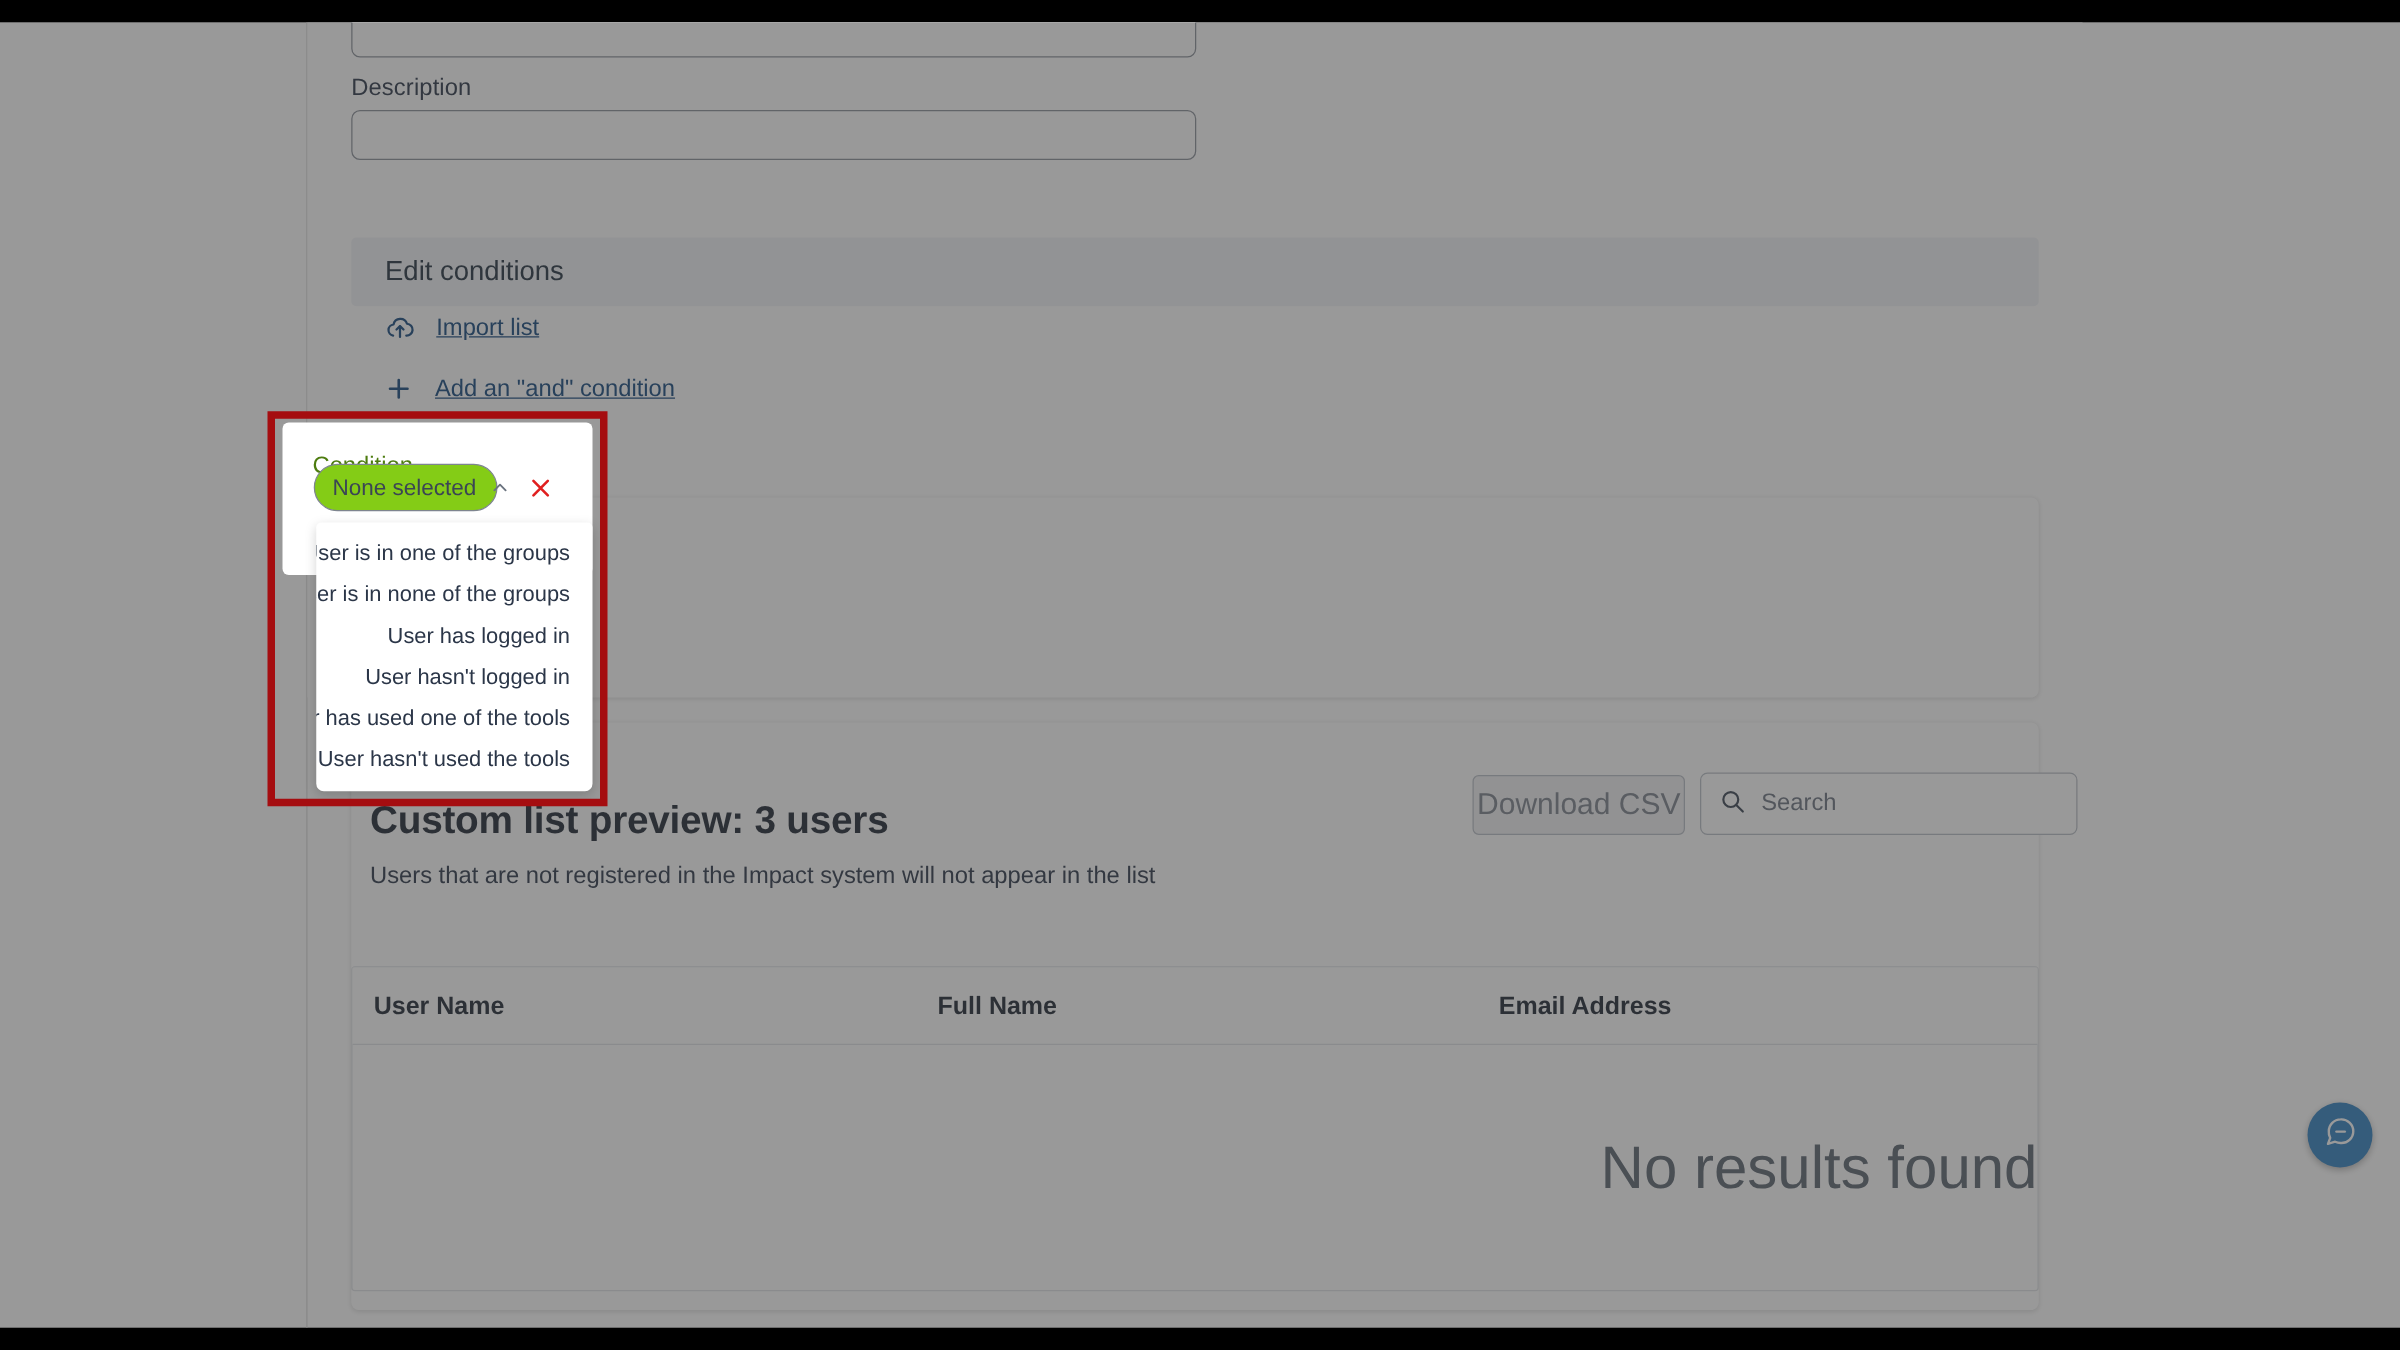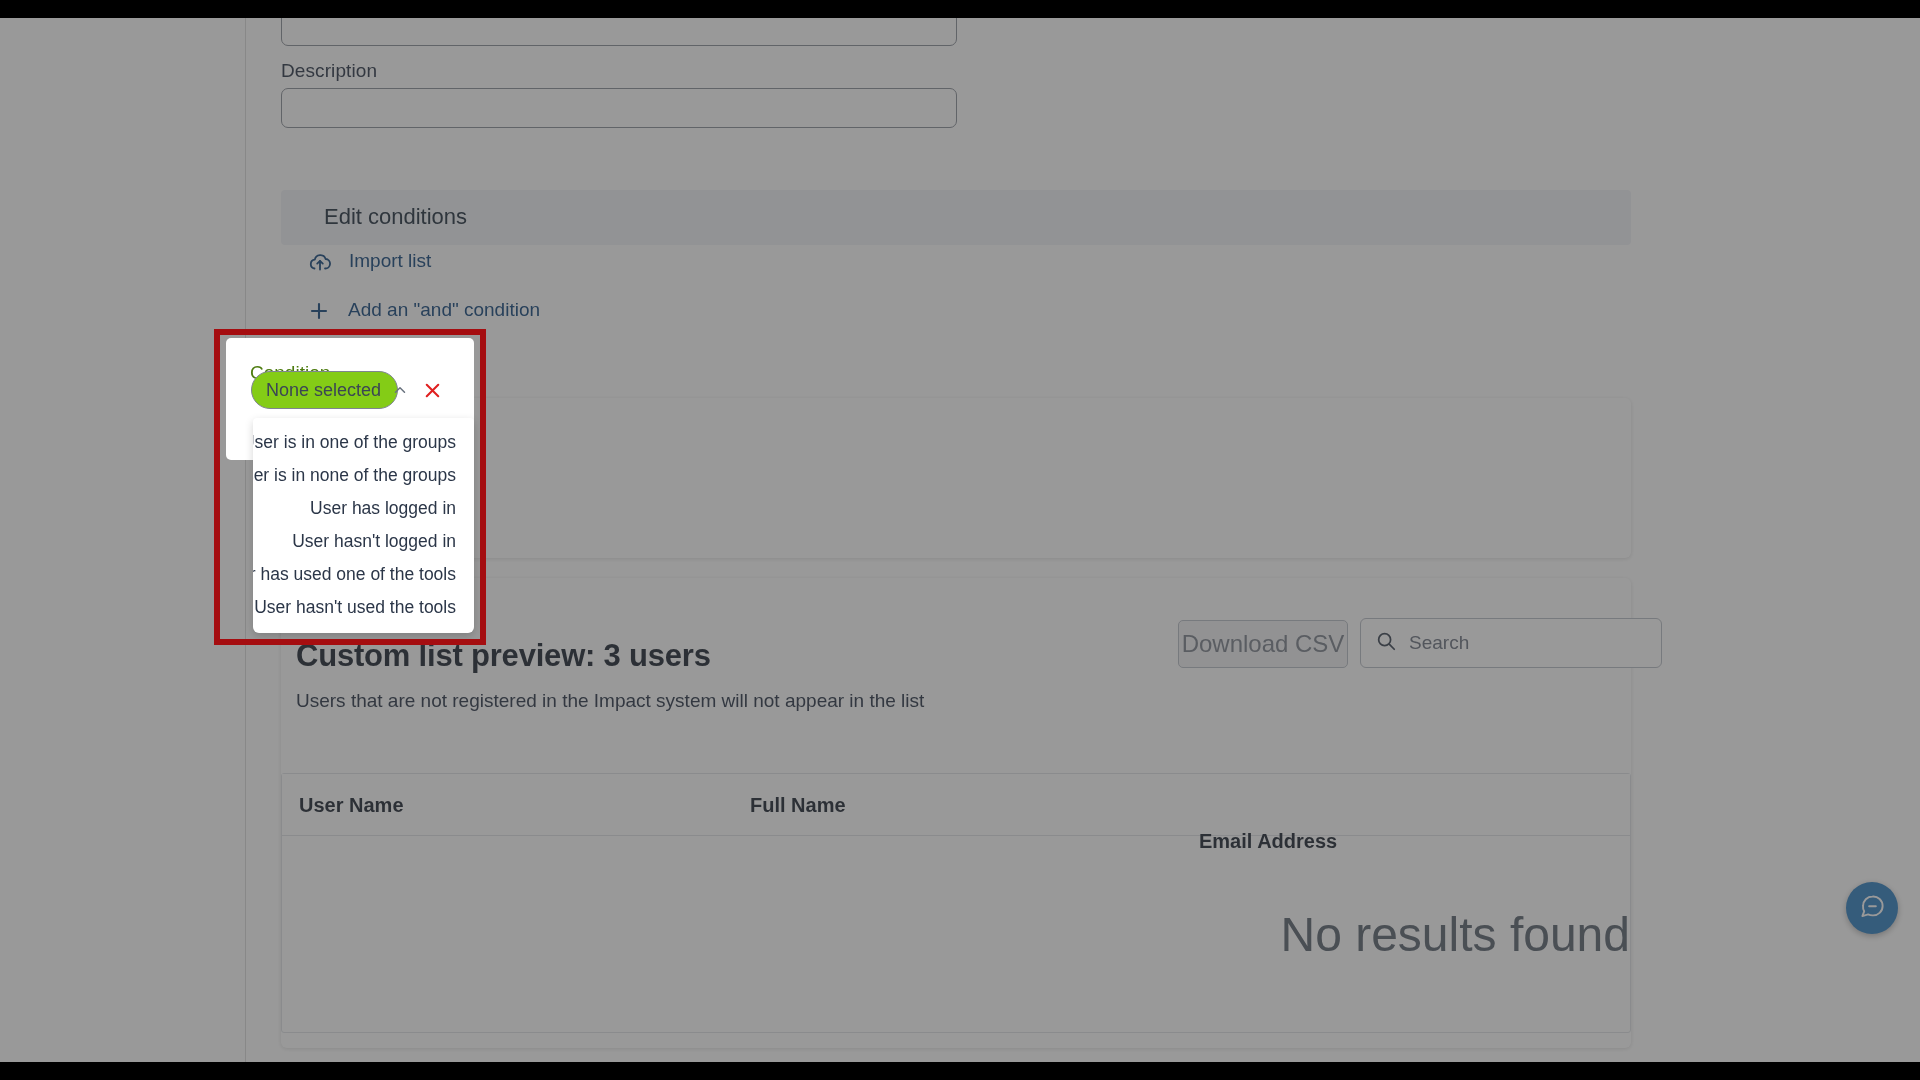--- a/index.html
+++ b/index.html
@@ -50,28 +50,29 @@
   .section-band {
     position: absolute;
     left: 281px; top: 172px;
     width: 1350px; height: 55px;
     background: #f1f3f6;
     border-radius: 4px;
   }
   .section-band-title {
     position: absolute;
     left: 308px; top: 186px;
-    font-size: 22px; color: #22303f; font-weight: 400; margin-left: 16px;
+    font-size: 22px; color: #22303f; font-weight: 400;
   }
 
   .link-row {
     position: absolute;
-    display: flex; align-items: flex-start; gap: 17px;
+    display: flex; align-items: flex-end; gap: 17px;
     color: #14477d; font-size: 19px;
     cursor: pointer;
+    text-decoration: underline;
   }
   .link-row .icon { display: inline-flex; align-items: center; justify-content: center; }
 
   
   .cond-card {
     position: absolute;
     left: 281px; top: 380px;
     width: 1350px; height: 160px;
     background: #ffffff;
     border-radius: 6px;
@@ -136,21 +137,21 @@
     position: relative; height: 62px;
     border-bottom: 1px solid #dfe2e6;
     background: #fff;
   }
   .th {
     position: absolute; top: 20px;
     font-size: 20px; font-weight: 700; color: #1c2430;
   }
   .th.c0 { left: 17px; }
   .th.c1 { left: 468px; }
-  .th.c2 { left: 917px; margin-top: 36px; }
+  .th.c2 { left: 917px; }
   .tbody {
     position: relative; height: 196px;
     display: flex; align-items: center; justify-content: flex-end;
   }
   .no-results {
     font-size: 48px; color: #5b6470; font-weight: 400;
   }
 
   
   .fab {

